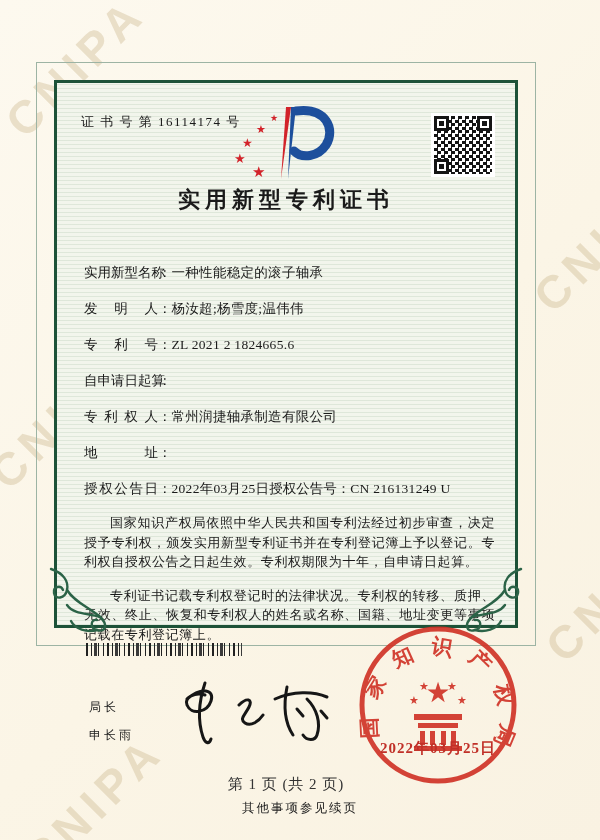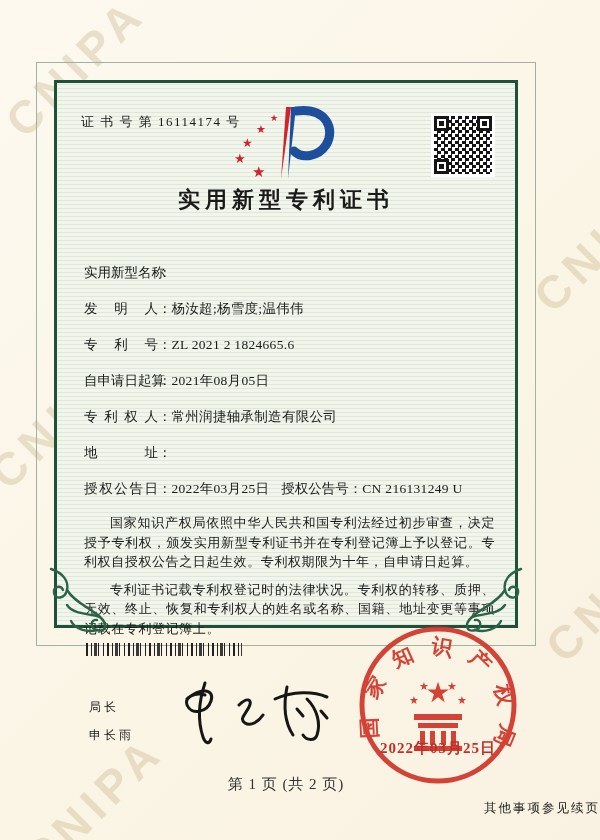--- a/index.html
+++ b/index.html
@@ -42,43 +42,43 @@
   .title{
     position:absolute;left:0;right:0;top:102px;text-align:center;
     font-size:22px;font-weight:bold;letter-spacing:5px;
   }
   
   .fields{position:absolute;left:27px;right:20px;top:178px;font-size:13.5px;}
   .frow{display:flex;margin-bottom:13px;line-height:23px;white-space:nowrap;}
   .f-label{display:inline-block;width:74px;text-align:justify;text-align-last:justify;}
   .f-colon{display:inline-block;}
   .f-value{display:inline-block;letter-spacing:.3px;}
-  .grant2{margin-left:12px;display:flex;}
+  .grant2{display:flex;}
   .paras{margin-top:6px;}
   .para{
     font-size:13px;line-height:19.5px;text-align:justify;text-indent:2em;
-    letter-spacing:.6px;margin-bottom:8px;
+    letter-spacing:.6px;margin-bottom:14px;
   }
   
   .barcode{
     position:absolute;left:29px;top:560px;width:156px;height:13px;
     background:repeating-linear-gradient(90deg,
       #222 0 2px,transparent 2px 5px,#222 5px 6px,transparent 6px 8px,
       #3a3a3a 8px 11px,transparent 11px 12px,#222 12px 13px,transparent 13px 17px,
       #222 17px 18px,transparent 18px 21px);
   }
   .sig-block{position:absolute;left:32px;top:610px;font-size:12px;letter-spacing:3px;line-height:28px;}
   .sig-svg{position:absolute;left:118px;top:592px;}
   .seal{position:absolute;left:298px;top:539px;width:166px;height:166px;opacity:.92;}
   .seal-date{
     position:absolute;left:298px;top:656px;width:166px;text-align:center;
     color:#c03028;font-size:15px;letter-spacing:1px;font-weight:bold;z-index:4;
   }
   .page-no{position:absolute;left:0;right:0;top:692px;text-align:center;font-size:15px;letter-spacing:1px;color:#333;}
-  .footer-note{position:absolute;left:0;right:0;top:800px;text-align:right;font-size:12.5px;letter-spacing:2px;z-index:2;}
+  .footer-note{position:absolute;left:0;right:0;top:800px;text-align:center;font-size:12.5px;letter-spacing:2px;z-index:2;}
 </style>
 </head>
 <body>
 
 <span class="wm" style="left:-12px;top:40px">CNIPA</span>
 <span class="wm" style="left:516px;top:215px">CNIPA</span>
 <span class="wm" style="left:-28px;top:392px">CNIPA</span>
 <span class="wm" style="left:528px;top:565px">CNIPA</span>
 <span class="wm" style="left:6px;top:778px">CNIPA</span>
 
@@ -122,35 +122,35 @@
         <div class="qr-f bl"></div>
       </div>
     </div>
 
     <div class="title">实用新型专利证书</div>
 
     <div class="fields">
       <div class="frow">
         <span class="f-label">实用新型名称</span>
           <span class="f-colon">：</span>
+        <span class="f-value">一种性能稳定的滚子轴承</span>
       </div>
       <div class="frow">
         <span class="f-label">发明人</span>
           <span class="f-colon">：</span>
         <span class="f-value">杨汝超;杨雪度;温伟伟</span>
       </div>
       <div class="frow">
         <span class="f-label">专利号</span>
           <span class="f-colon">：</span>
         <span class="f-value">ZL 2021 2 1824665.6</span>
       </div>
       <div class="frow">
         <span class="f-label">自申请日起算</span>
           <span class="f-colon">：</span>
-        <span class="f-value">2021年08月05日</span>
       </div>
       <div class="frow">
         <span class="f-label">专利权人</span>
           <span class="f-colon">：</span>
         <span class="f-value">常州润捷轴承制造有限公司</span>
       </div>
       <div class="frow">
         <span class="f-label">地址</span>
           <span class="f-colon">：</span>
       </div>

